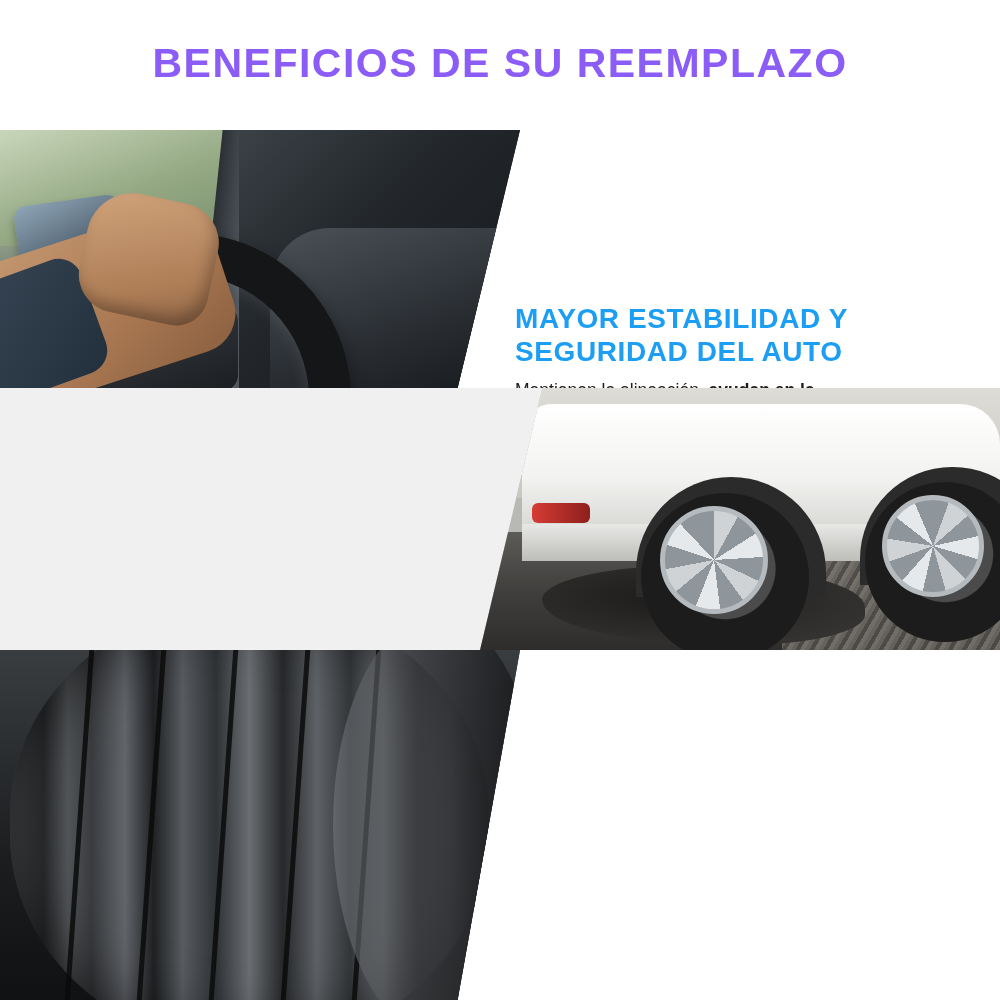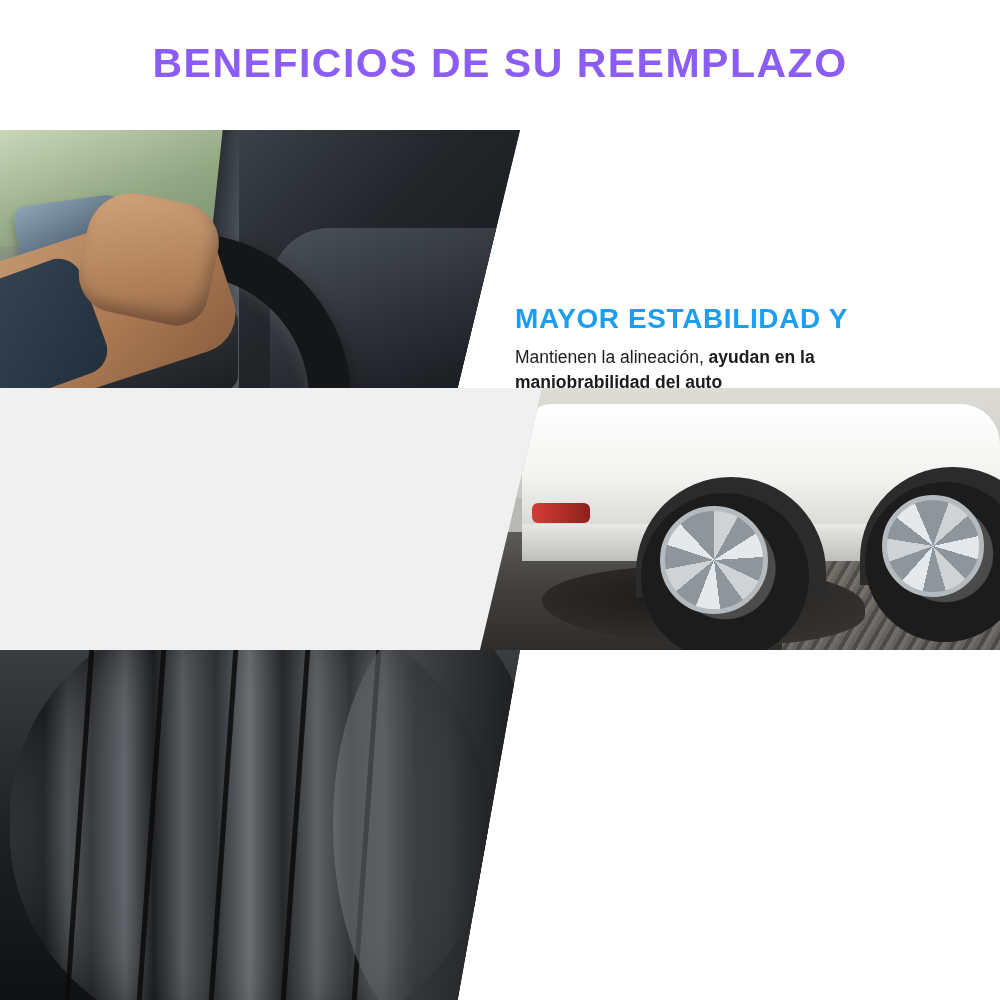--- a/index.html
+++ b/index.html
@@ -267,20 +267,21 @@
         <div class="sd-hub"></div>
         <div class="sd-arm"></div>
         <div class="sd-sleeve"></div>
         <div class="sd-hand"></div>
       </div>
     </div>
 
     <div class="text-block tb-1">
       <div class="head">
         <span>MAYOR ESTABILIDAD Y</span><br>
+        <span>SEGURIDAD DEL AUTO</span>
       </div>
       <p class="body"><span>Mantienen la alineación, </span><b>ayudan en la maniobrabilidad del auto</b></p>
     </div>
   </div>
 
   <div class="band band-2">
 
     <div class="photo photo-right">
       <div class="scene-car">
         <div class="sc-bg"></div>

